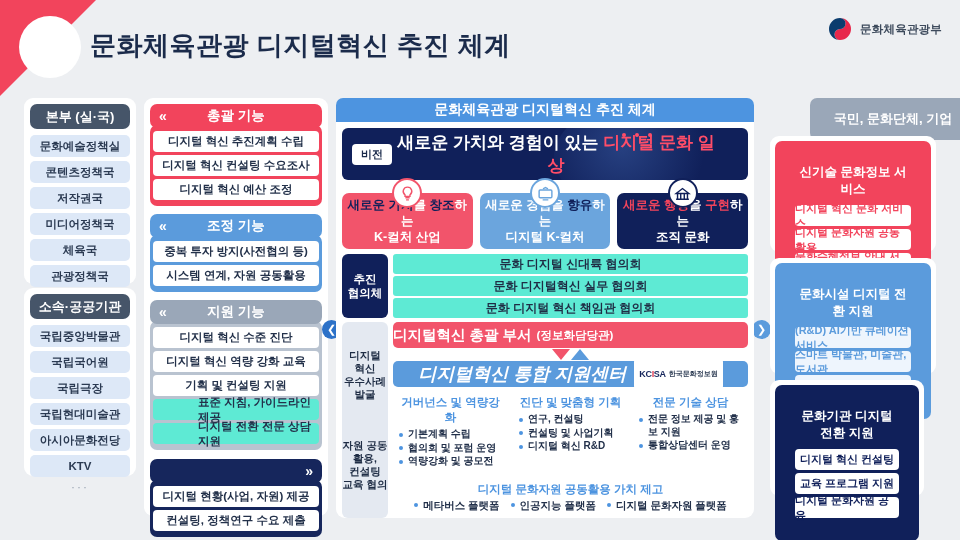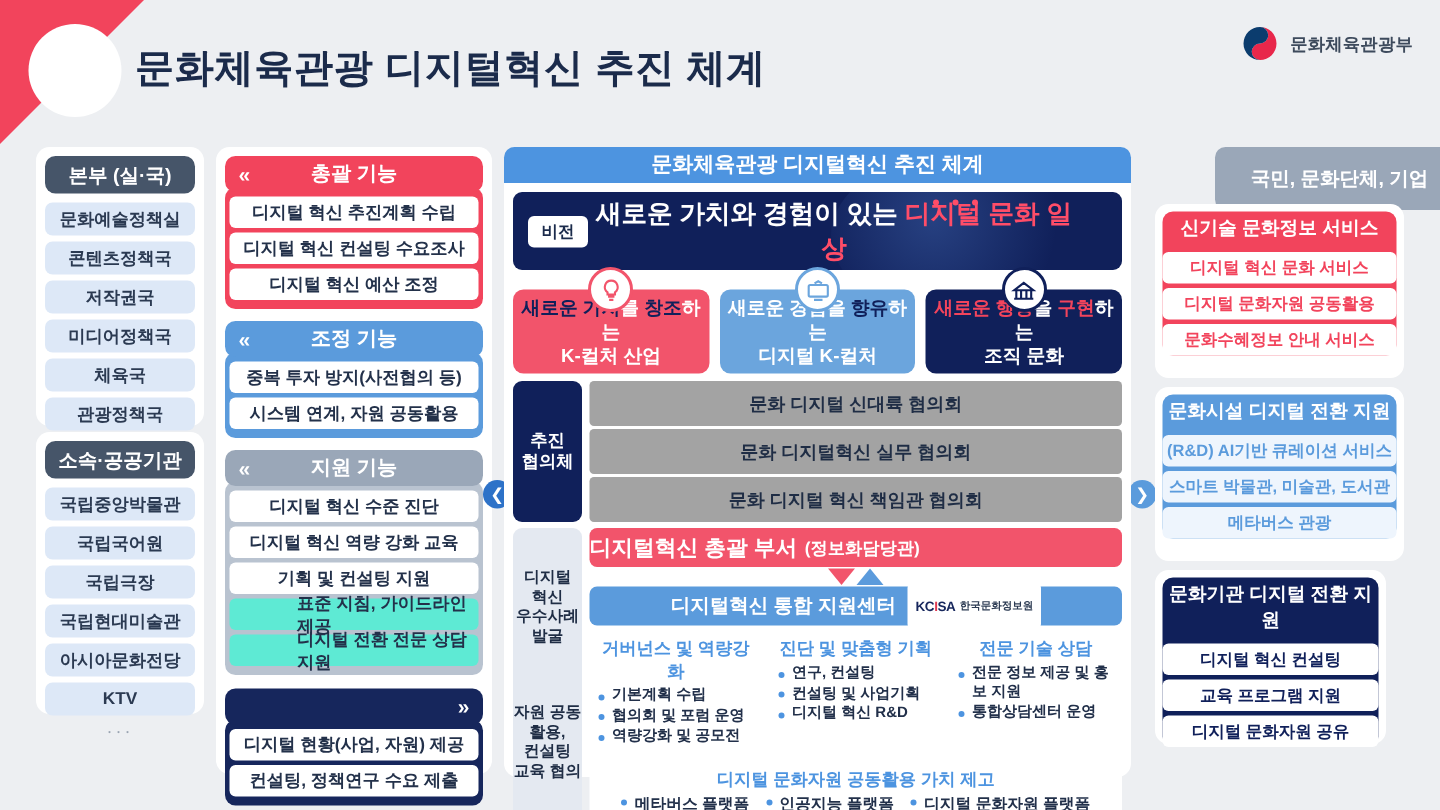--- a/index.html
+++ b/index.html
@@ -119,21 +119,21 @@
   .strat .kw { color: #ffffff; }
 
   .council-wrap { display: flex; margin: 0 6px; gap: 5px; }
   .council-left {
     width: 46px; background: #10205a; border-radius: 6px; color: #fff;
     font-size: 11.5px; font-weight: 700; line-height: 14px;
     display: flex; align-items: center; justify-content: center; text-align: center;
   }
   .council-rows { flex: 1; display: flex; flex-direction: column; gap: 2px; }
   .council-row {
-    background: #a3a3a3; border-radius: 3px; height: 30px;
+    background: #5eead4; border-radius: 3px; height: 20px;
     display: flex; align-items: center; justify-content: center;
     font-size: 12px; font-weight: 600; color: #1f2d45;
   }
 
   .lower-wrap { display: flex; margin: 4px 6px 0; gap: 5px; }
   .lower-left {
     width: 46px; background: #e4e9f1; border-radius: 6px; color: #1f2d45;
     font-size: 10.5px; font-weight: 700; line-height: 13px; text-align: center;
     display: flex; flex-direction: column; align-items: center; justify-content: space-around;
     padding: 8px 0;
@@ -148,21 +148,21 @@
   .bar-pink .sm { font-size: 11.5px; font-weight: 600; }
 
   .arrows { height: 13px; display: flex; justify-content: center; align-items: center; gap: 1px; }
   .arrow-d { width: 0; height: 0; border-left: 9px solid transparent; border-right: 9px solid transparent; border-top: 11px solid #f2546b; }
   .arrow-u { width: 0; height: 0; border-left: 9px solid transparent; border-right: 9px solid transparent; border-bottom: 11px solid #5b9bdc; }
 
   .bar-blue {
     background: #5b9bdc; border-radius: 5px; height: 26px; color: #fff;
     display: flex; align-items: center; justify-content: center; gap: 8px;
   }
-  .bar-blue .big { font-size: 13px; font-weight: 700; }
+  .bar-blue .big { font-size: 18px; font-weight: 700; font-style: italic; }
   .kcisa {
     background: #ffffff; border-radius: 3px; padding: 10px 5px;
     display: flex; align-items: flex-start; gap: 3px;
   }
   .kcisa .k { font-size: 9px; font-weight: 700; color: #16265c; letter-spacing: -.3px; }
   .kcisa .k .r { color: #e03a52; }
   .kcisa .t { font-size: 7px; color: #2b3a52; font-weight: 600; }
 
   .tri-row { display: flex; gap: 5px; margin-top: 4px; }
   .tri-card { flex: 1; background: #ffffff; border-radius: 5px; padding: 4px 6px 5px; }
@@ -185,21 +185,21 @@
   .value-bar .vi span {
     font-size: 10.5px; font-weight: 600; color: #22304a; position: relative; padding-left: 9px;
   }
   .value-bar .vi span::before {
     content: ""; position: absolute; left: 0; top: 4.5px;
     width: 4px; height: 4px; border-radius: 50%; background: #4d94e0;
   }
 
   
   .r-head { background: #9aa7b8; font-size: 13px; height: 42px; margin-left: 40px; }
-  .r-card { border-radius: 7px; padding: 0; }
+  .r-card { border-radius: 7px; padding: 20px; }
   .r-card .rt {
     text-align: center; color: #ffffff; font-size: 12.5px; font-weight: 700;
     padding: 3px 0 4px;
   }
   .r-item {
     background: #ffffff; border-radius: 4px; height: 21px; margin: 3px 0;
     display: flex; align-items: center; justify-content: center;
     font-size: 11px; font-weight: 600;
   }
   .rc-pink { background: #f2445c; }

